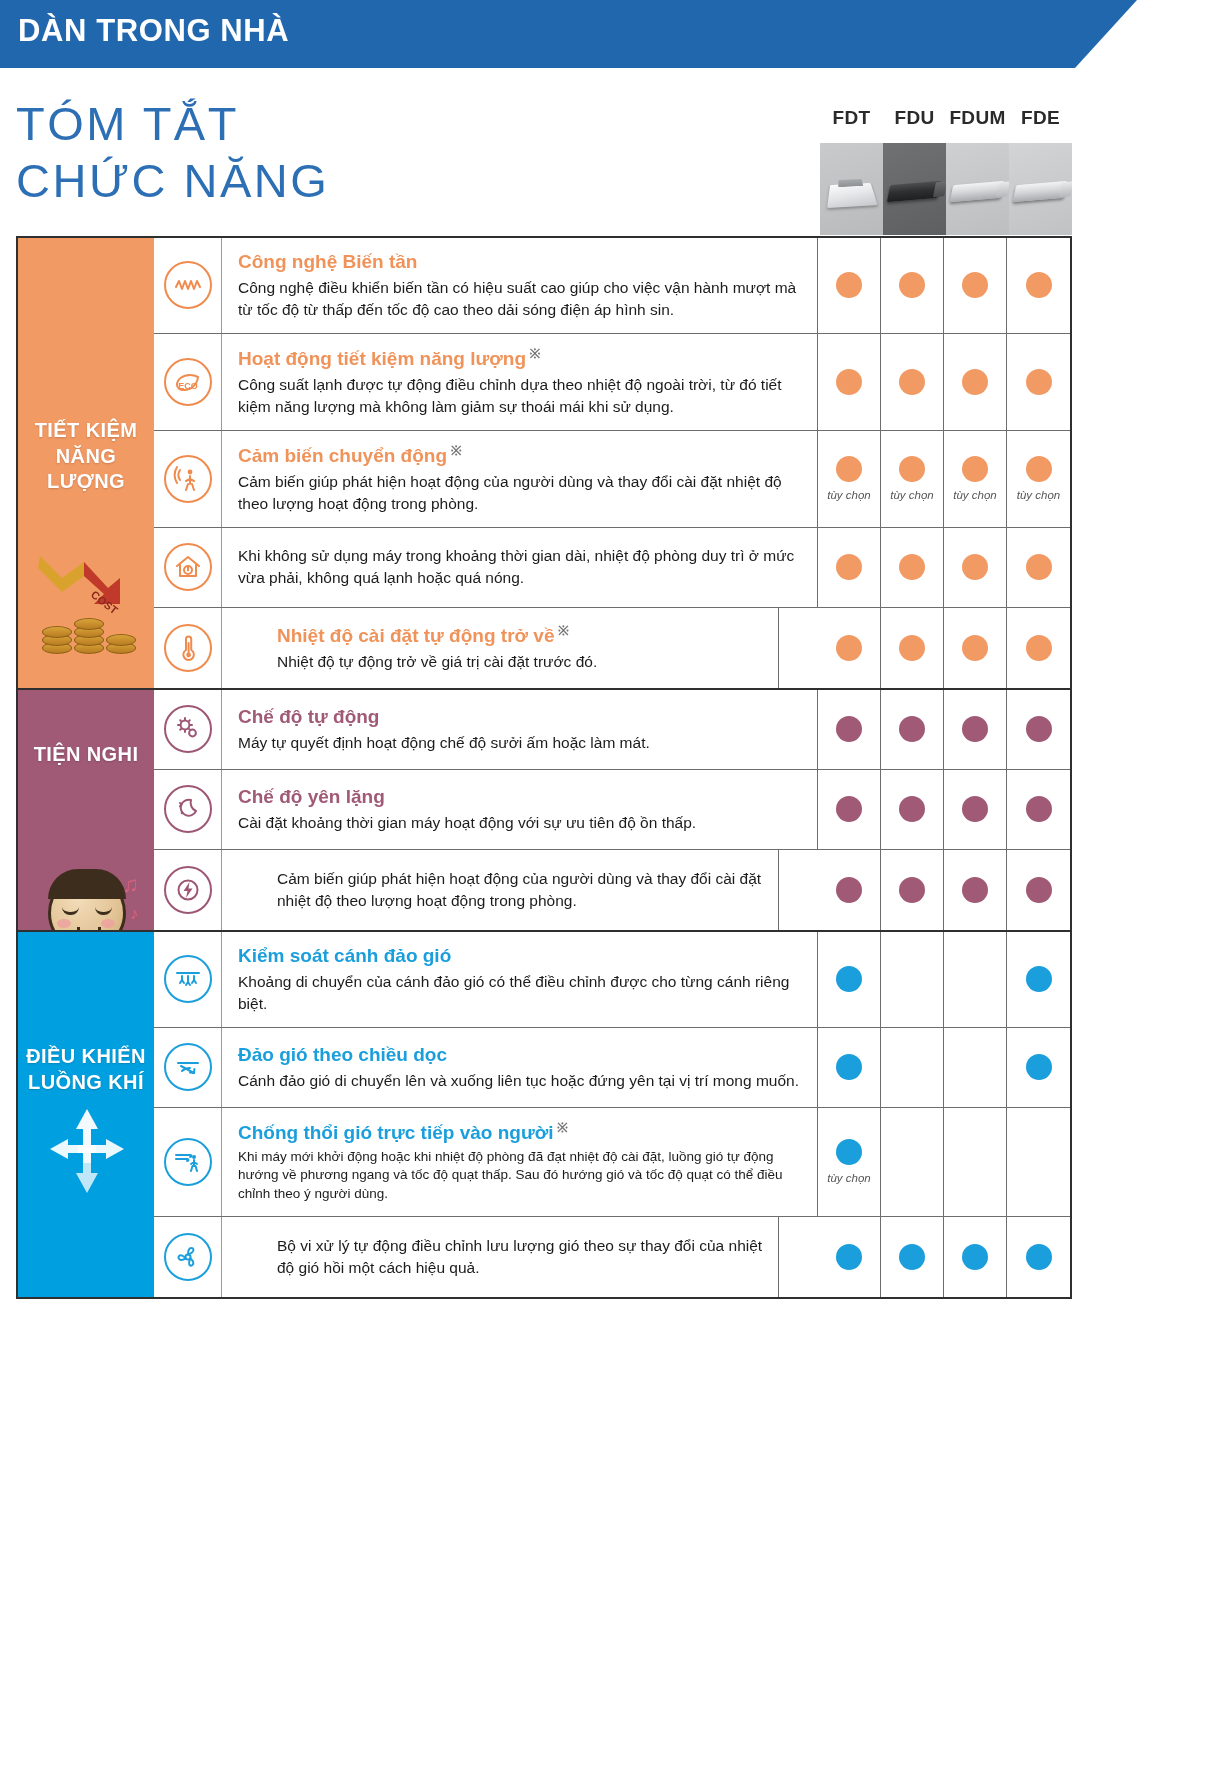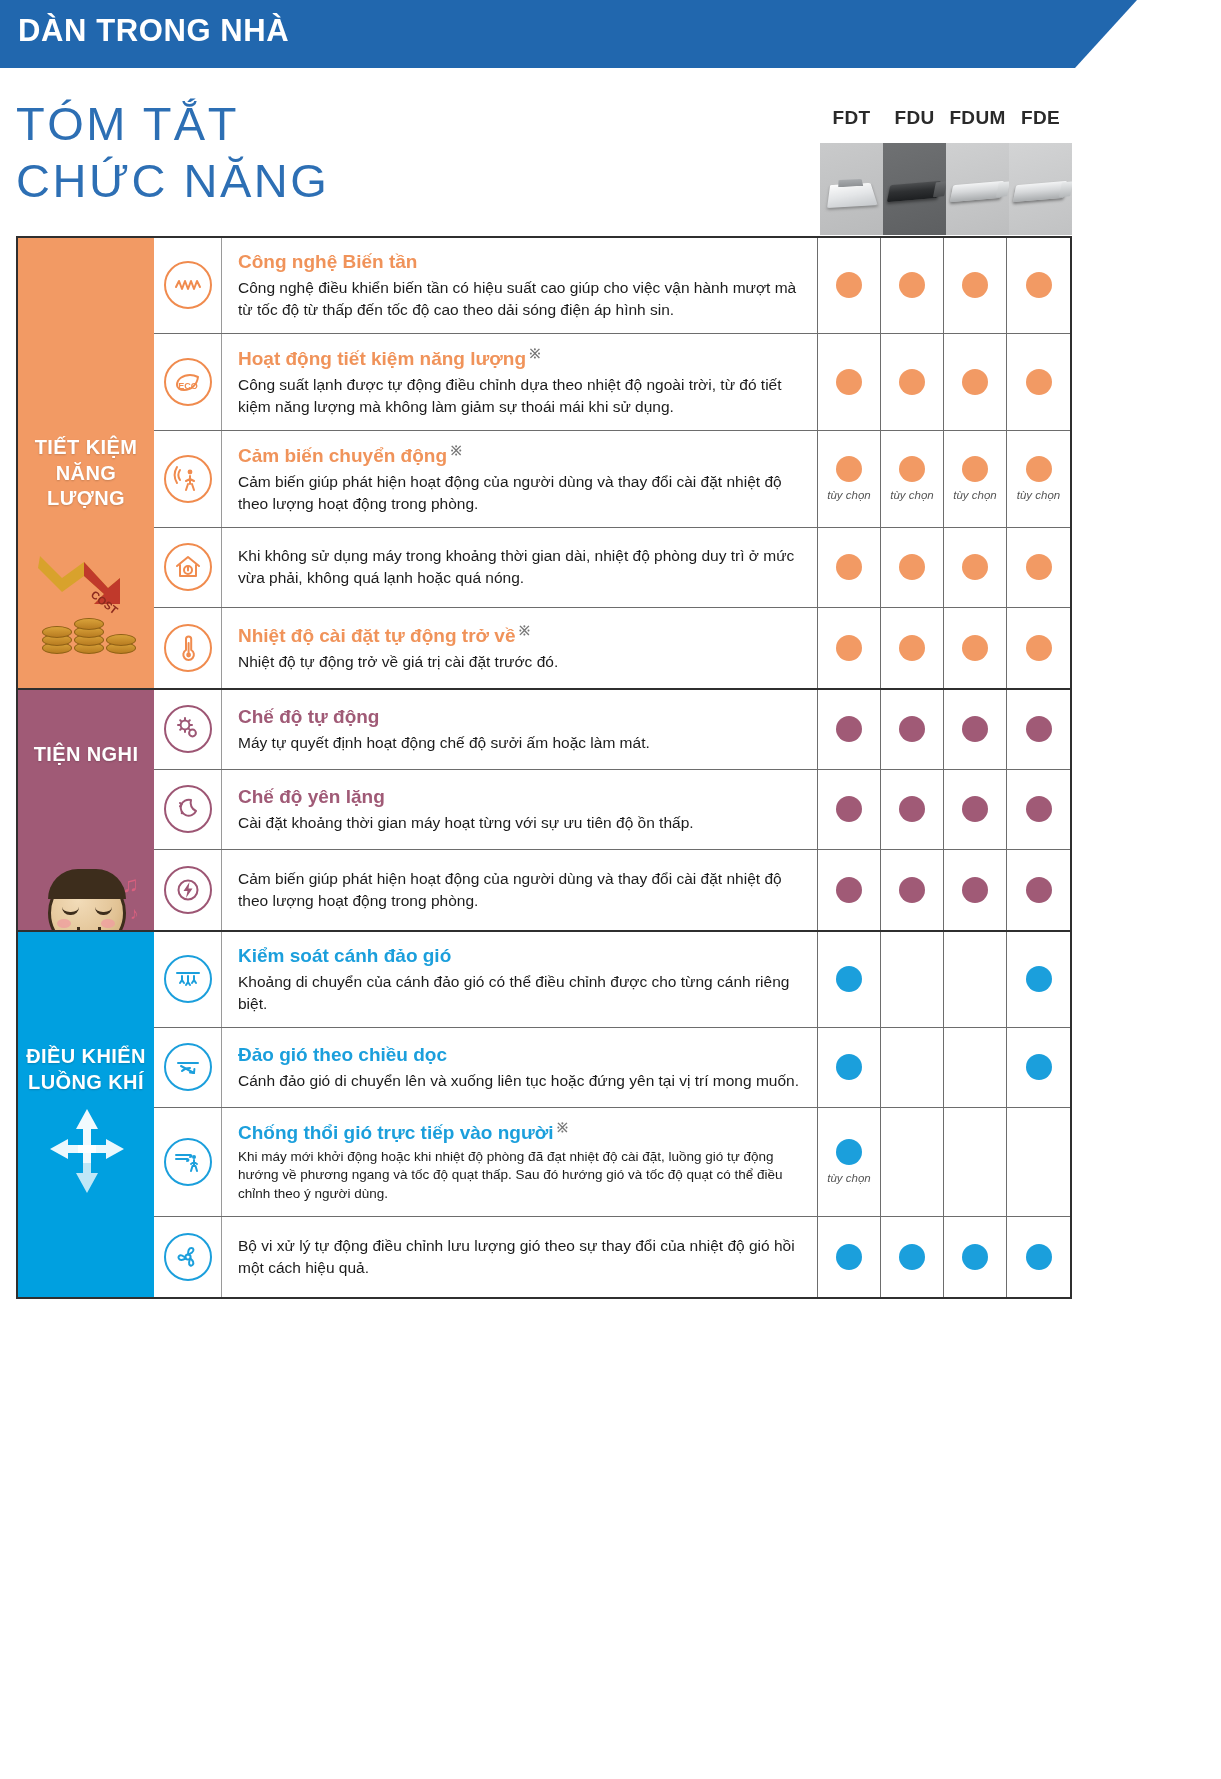--- a/index.html
+++ b/index.html
@@ -127,21 +127,21 @@
   .cat-label {
     position: absolute;
     left: 0; right: 0;
     text-align: center;
     font-weight: bold;
     font-size: 20px;
     line-height: 1.28;
     letter-spacing: 0.4px;
     text-shadow: 0 1px 2px rgba(0,0,0,.18);
   }
-  .cat.energy  .cat-label { top: 180px; margin-top: 17px; }
+  .cat.energy  .cat-label { top: 180px; }
   .cat.comfort .cat-label { top: 52px; }
   .cat.airflow .cat-label { top: 112px; }
 
   
   .art { position: absolute; left: 0; right: 0; }
   .art-cost { top: 300px; height: 200px; }
   .arrow-down {
     position:absolute; left:18px; top:10px; width:96px; height:70px;
   }
   .coins { position:absolute; left:24px; top:78px; }
@@ -184,21 +184,21 @@
     position:absolute; left:30px; top:175px; width:78px; height:86px;
   }
 
   
   .rows { flex: 1 1 auto; }
   .row {
     display: flex;
     border-bottom: 1px solid #6d6d6d;
     min-height: 80px;
   }
-  .row:last-child { border-bottom: none; }
+  .row:last-child { border-bottom: none; gap: 39px; }
 
   .icon-cell {
     flex: 0 0 68px;
     display: flex;
     align-items: center;
     justify-content: center;
     border-right: 1px solid #9a9a9a;
   }
   .ficon {
     width: 48px; height: 48px; border-radius: 50%;
@@ -522,21 +522,21 @@
             <div class="ficon comfort">
               <svg width="30" height="30" viewBox="0 0 30 30">
                 <path d="M18 6a8 8 0 10 5 11 9 9 0 01-5-11z" stroke="currentColor" fill="none" stroke-width="2" stroke-linecap="round" stroke-linejoin="round"></path>
                 <path d="M7 9l1.6 1.6M7 12.2l1.6-1.6" stroke="currentColor" fill="none" stroke-width="2" stroke-linecap="round" stroke-linejoin="round"></path>
                 <circle cx="9" cy="19" r="1.3" fill="currentColor" stroke="none"></circle>
               </svg>
             </div>
           </div>
           <div class="desc">
             <div class="feat-title comfort"><span>Chế độ yên lặng</span></div>
-            <div class="feat-desc">Cài đặt khoảng thời gian máy hoạt từng với sự ưu tiên độ ồn thấp.</div>
+            <div class="feat-desc">Cài đặt khoảng thời gian máy hoạt động với sự ưu tiên độ ồn thấp.</div>
           </div>
           <div class="marks">
             <div class="mark">
               <div class="dot comfort"></div>
             </div>
             <div class="mark">
               <div class="dot comfort"></div>
             </div>
             <div class="mark">
               <div class="dot comfort"></div>

